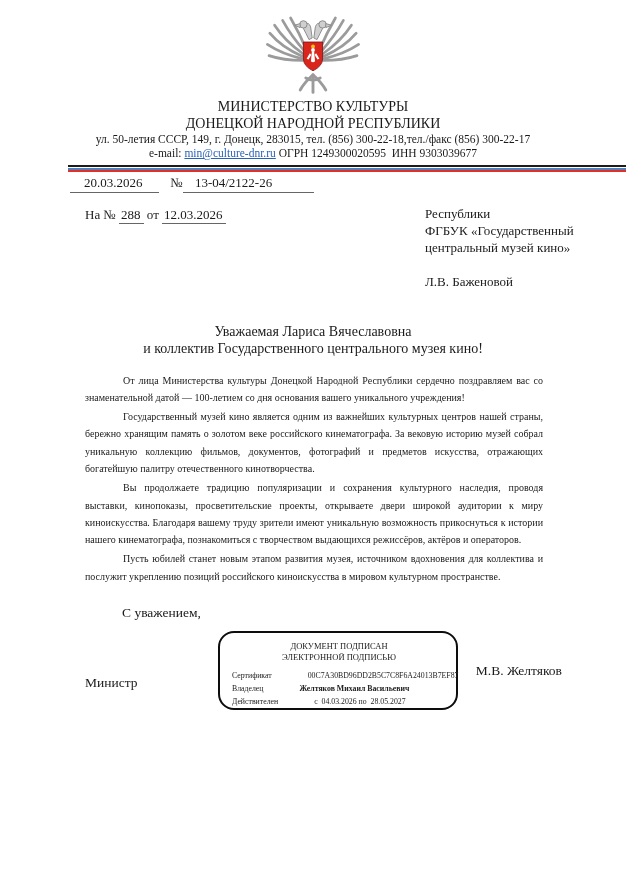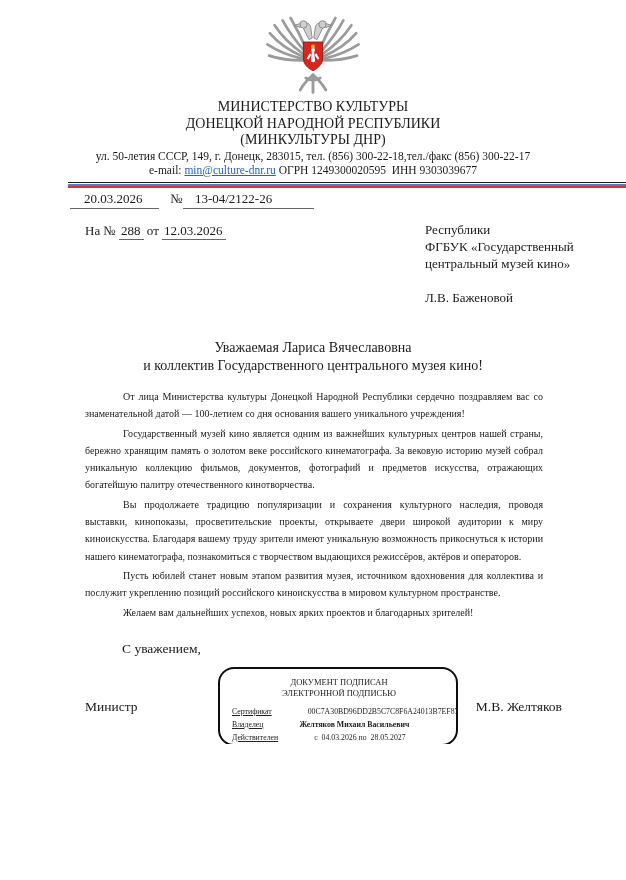--- a/index.html
+++ b/index.html
@@ -26,29 +26,29 @@
   .meta-row{position:relative;height:114px;margin-top:12px;font-size:13px;}
   .reply-ref{position:absolute;left:85px;top:2px;}
   .reply-ref .uline{padding:0 3px 0 2px;}
   .addressee{position:absolute;left:425px;top:0;line-height:17px;}
   .addressee .add-name{margin-top:17px;}
   .salutation{text-align:center;font-size:14px;line-height:17.5px;margin:4px 60px 0 60px;}
   .body-text{margin:14px 81px 0 83px;}
   .body-text p{font-size:10px;line-height:17.3px;text-align:justify;text-indent:38px;margin:2px;}
   .regards{margin:20px 0 0 122px;font-size:13.5px;}
   .sig-area{position:relative;height:130px;margin-top:6px;font-size:13.5px;}
-  .position{position:absolute;left:85px;top:36px;}
+  .position{position:absolute;left:85px;top:48px;}
   .signer{position:absolute;right:64px;top:36px;}
   .stamp{
     position:absolute;left:218px;top:4px;width:240px;box-sizing:border-box;
     border:2.5px solid #0d0d0d;border-radius:16px;padding:8px 10px 0 12px;background:#fff;
   }
   .stamp-title{text-align:center;font-size:8.5px;line-height:11px;color:#222;}
   .stamp-rows{margin-top:6px;font-size:7.8px;line-height:13px;color:#222;}
-  .srow .lbl{margin-right:10px;text-decoration:underline;}
+  .srow .lbl{margin-right:10px;}
   .srow .val{white-space:pre-wrap;margin-left:26px;}
   .srow .val-bold{font-weight:bold;}
 </style>
 </head>
 <body>
 
 <div class="page">
 
   <div class="emblem-wrap">
     <svg width="104" height="80" viewBox="0 0 130 100" aria-hidden="true">
@@ -94,21 +94,20 @@
         <path d="M63.6,47 h2.8 l1.2,12 q-2.6,2.4 -5.2,0 Z"></path>
         <path d="M61,49 L57,56 L59.4,57 L63,51 Z"></path>
         <path d="M69,49 L73,56 L70.6,57 L67,51 Z"></path>
       </g>
     </svg>
   </div>
 
   <div class="org-block">
     <div class="org-line">МИНИСТЕРСТВО КУЛЬТУРЫ</div>
     <div class="org-line">ДОНЕЦКОЙ НАРОДНОЙ РЕСПУБЛИКИ</div>
-    <div class="org-line">(МИНКУЛЬТУРЫ ДНР)</div>
     <div class="org-sub">ул. 50-летия СССР, 149, г. Донецк, 283015, тел. (856) 300-22-18,тел./факс (856) 300-22-17</div>
     <div class="org-sub"><span>e-mail: </span><a>min@culture-dnr.ru</a><span> ОГРН 1249300020595  ИНН 9303039677</span></div>
   </div>
 
   <div class="divider">
     <div class="bar-black"></div>
     <div class="bar-gap"></div>
     <div class="bar-blue"></div>
     <div class="bar-red"></div>
   </div>
@@ -132,21 +131,20 @@
   <div class="salutation">
     <div>Уважаемая Лариса Вячеславовна</div>
     <div>и коллектив Государственного центрального музея кино!</div>
   </div>
 
   <div class="body-text">
     <p>От лица Министерства культуры Донецкой Народной Республики сердечно поздравляем вас со знаменательной датой — 100-летием со дня основания вашего уникального учреждения!</p>
     <p>Государственный музей кино является одним из важнейших культурных центров нашей страны, бережно хранящим память о золотом веке российского кинематографа. За вековую историю музей собрал уникальную коллекцию фильмов, документов, фотографий и предметов искусства, отражающих богатейшую палитру отечественного кинотворчества.</p>
     <p>Вы продолжаете традицию популяризации и сохранения культурного наследия, проводя выставки, кинопоказы, просветительские проекты, открываете двери широкой аудитории к миру киноискусства. Благодаря вашему труду зрители имеют уникальную возможность прикоснуться к истории нашего кинематографа, познакомиться с творчеством выдающихся режиссёров, актёров и операторов.</p>
     <p>Пусть юбилей станет новым этапом развития музея, источником вдохновения для коллектива и послужит укреплению позиций российского киноискусства в мировом культурном пространстве.</p>
-    <p>Желаем вам дальнейших успехов, новых ярких проектов и благодарных зрителей!</p>
   </div>
 
   <div class="regards">С уважением,</div>
 
   <div class="sig-area">
     <div class="position">Министр</div>
 
     <div class="stamp">
       <div class="stamp-title">ДОКУМЕНТ ПОДПИСАН</div>
       <div class="stamp-title">ЭЛЕКТРОННОЙ ПОДПИСЬЮ</div>

